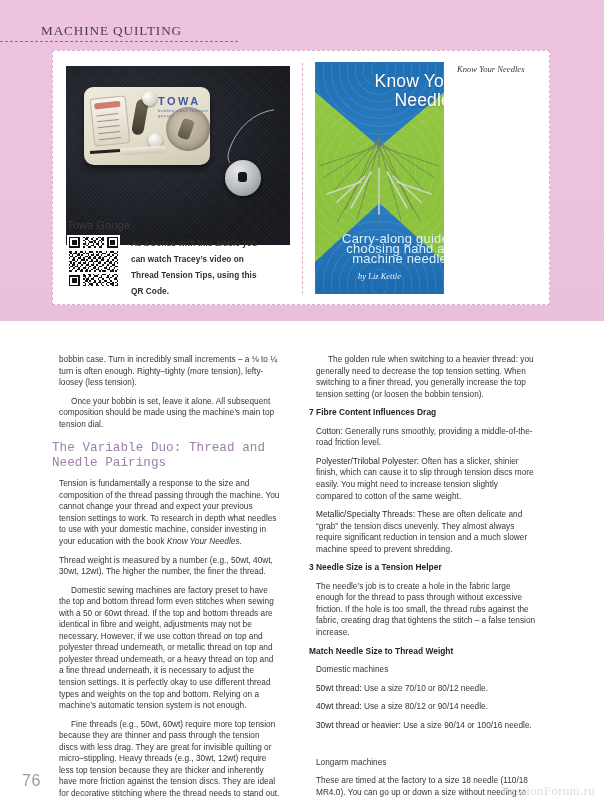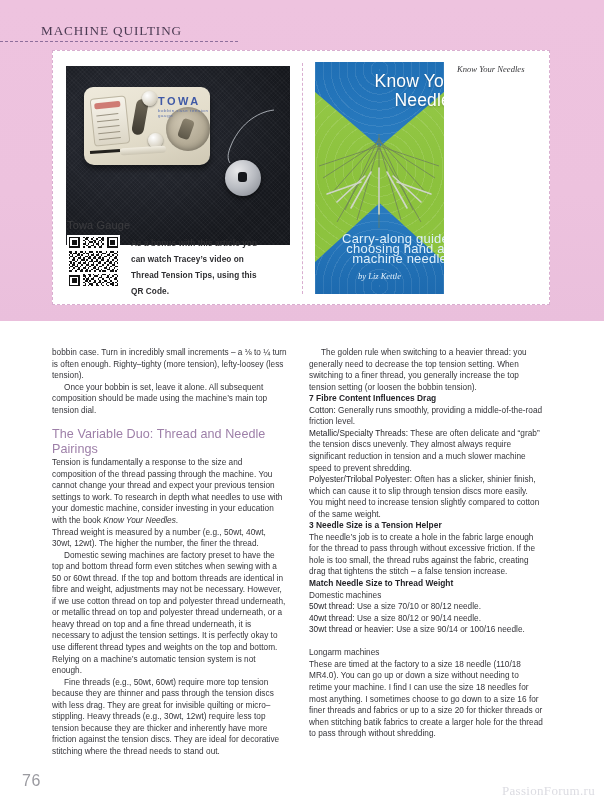--- a/index.html
+++ b/index.html
@@ -326,28 +326,28 @@
     width: 235px;
     font-size: 8.25px;
     line-height: 11.55px;
     color: #35353a;
     letter-spacing: .02px;
   }
   .col-left  { left: 52px; }
   .col-right { left: 309px; }
 
   .col p {
-    margin: 0;
+    margin: 7px;
   }
   .col p.indent {
     text-indent: 12px;
   }
   .col h2.section {
     margin: 11px 0 0 0;
-    font-family: Liberation Sans, sans-serif;
+    font-family: Liberation Mono, monospace;
     font-weight: normal;
     font-size: 12.6px;
     line-height: 15px;
     color: #9d7fa8;
     letter-spacing: .05px;
   }
   .col h3.sub {
     margin: 10px 0 0 0;
     font-size: 8.4px;
     line-height: 11.6px;
@@ -721,22 +721,22 @@
   <p>Thread weight is measured by a number (e.g., 50wt, 40wt, 30wt, 12wt). The higher the number, the finer the thread.</p>
   <p class="indent">Domestic sewing machines are factory preset to have the top and bottom thread form even stitches when sewing with a 50 or 60wt thread. If the top and bottom threads are identical in fibre and weight, adjustments may not be necessary. However, if we use cotton thread on top and polyester thread underneath, or metallic thread on top and polyester thread underneath, or a heavy thread on top and a fine thread underneath, it is necessary to adjust the tension settings. It is perfectly okay to use different thread types and weights on the top and bottom. Relying on a machine’s automatic tension system is not enough.</p>
   <p class="indent">Fine threads (e.g., 50wt, 60wt) require more top tension because they are thinner and pass through the tension discs with less drag. They are great for invisible quilting or micro–stippling. Heavy threads (e.g., 30wt, 12wt) require less top tension because they are thicker and inherently have more friction against the tension discs. They are ideal for decorative stitching where the thread needs to stand out.</p>
 </div>
 
 <div class="col col-right">
   <p class="indent">The golden rule when switching to a heavier thread: you generally need to decrease the top tension setting. When switching to a finer thread, you generally increase the top tension setting (or loosen the bobbin tension).</p>
 
   <h3 class="sub tight">7 Fibre Content Influences Drag</h3>
   <p><span class="lead">Cotton:</span><span> Generally runs smoothly, providing a middle-of-the-road friction level.</span></p>
+  <p><span class="lead">Polyester/Trilobal Polyester:</span><span> Often has a slicker, shinier finish, which can cause it to slip through tension discs more easily. You might need to increase tension slightly compared to cotton of the same weight.</span></p>
   <p><span class="lead">Metallic/Specialty Threads:</span><span> These are often delicate and “grab” the tension discs unevenly. They almost always require significant reduction in tension and a much slower machine speed to prevent shredding.</span></p>
-  <p><span class="lead">Polyester/Trilobal Polyester:</span><span> Often has a slicker, shinier finish, which can cause it to slip through tension discs more easily. You might need to increase tension slightly compared to cotton of the same weight.</span></p>
 
   <h3 class="sub tight">3 Needle Size is a Tension Helper</h3>
   <p>The needle’s job is to create a hole in the fabric large enough for the thread to pass through without excessive friction. If the hole is too small, the thread rubs against the fabric, creating drag that tightens the stitch – a false tension increase.</p>
 
   <h3 class="sub tight">Match Needle Size to Thread Weight</h3>
   <p>Domestic machines</p>
 
   <p><span class="lead">50wt thread:</span><span> Use a size 70/10 or 80/12 needle.</span></p>
   <p><span class="lead">40wt thread:</span><span> Use a size 80/12 or 90/14 needle.</span></p>
   <p><span class="lead">30wt thread or heavier:</span><span> Use a size 90/14 or 100/16 needle.</span></p>

